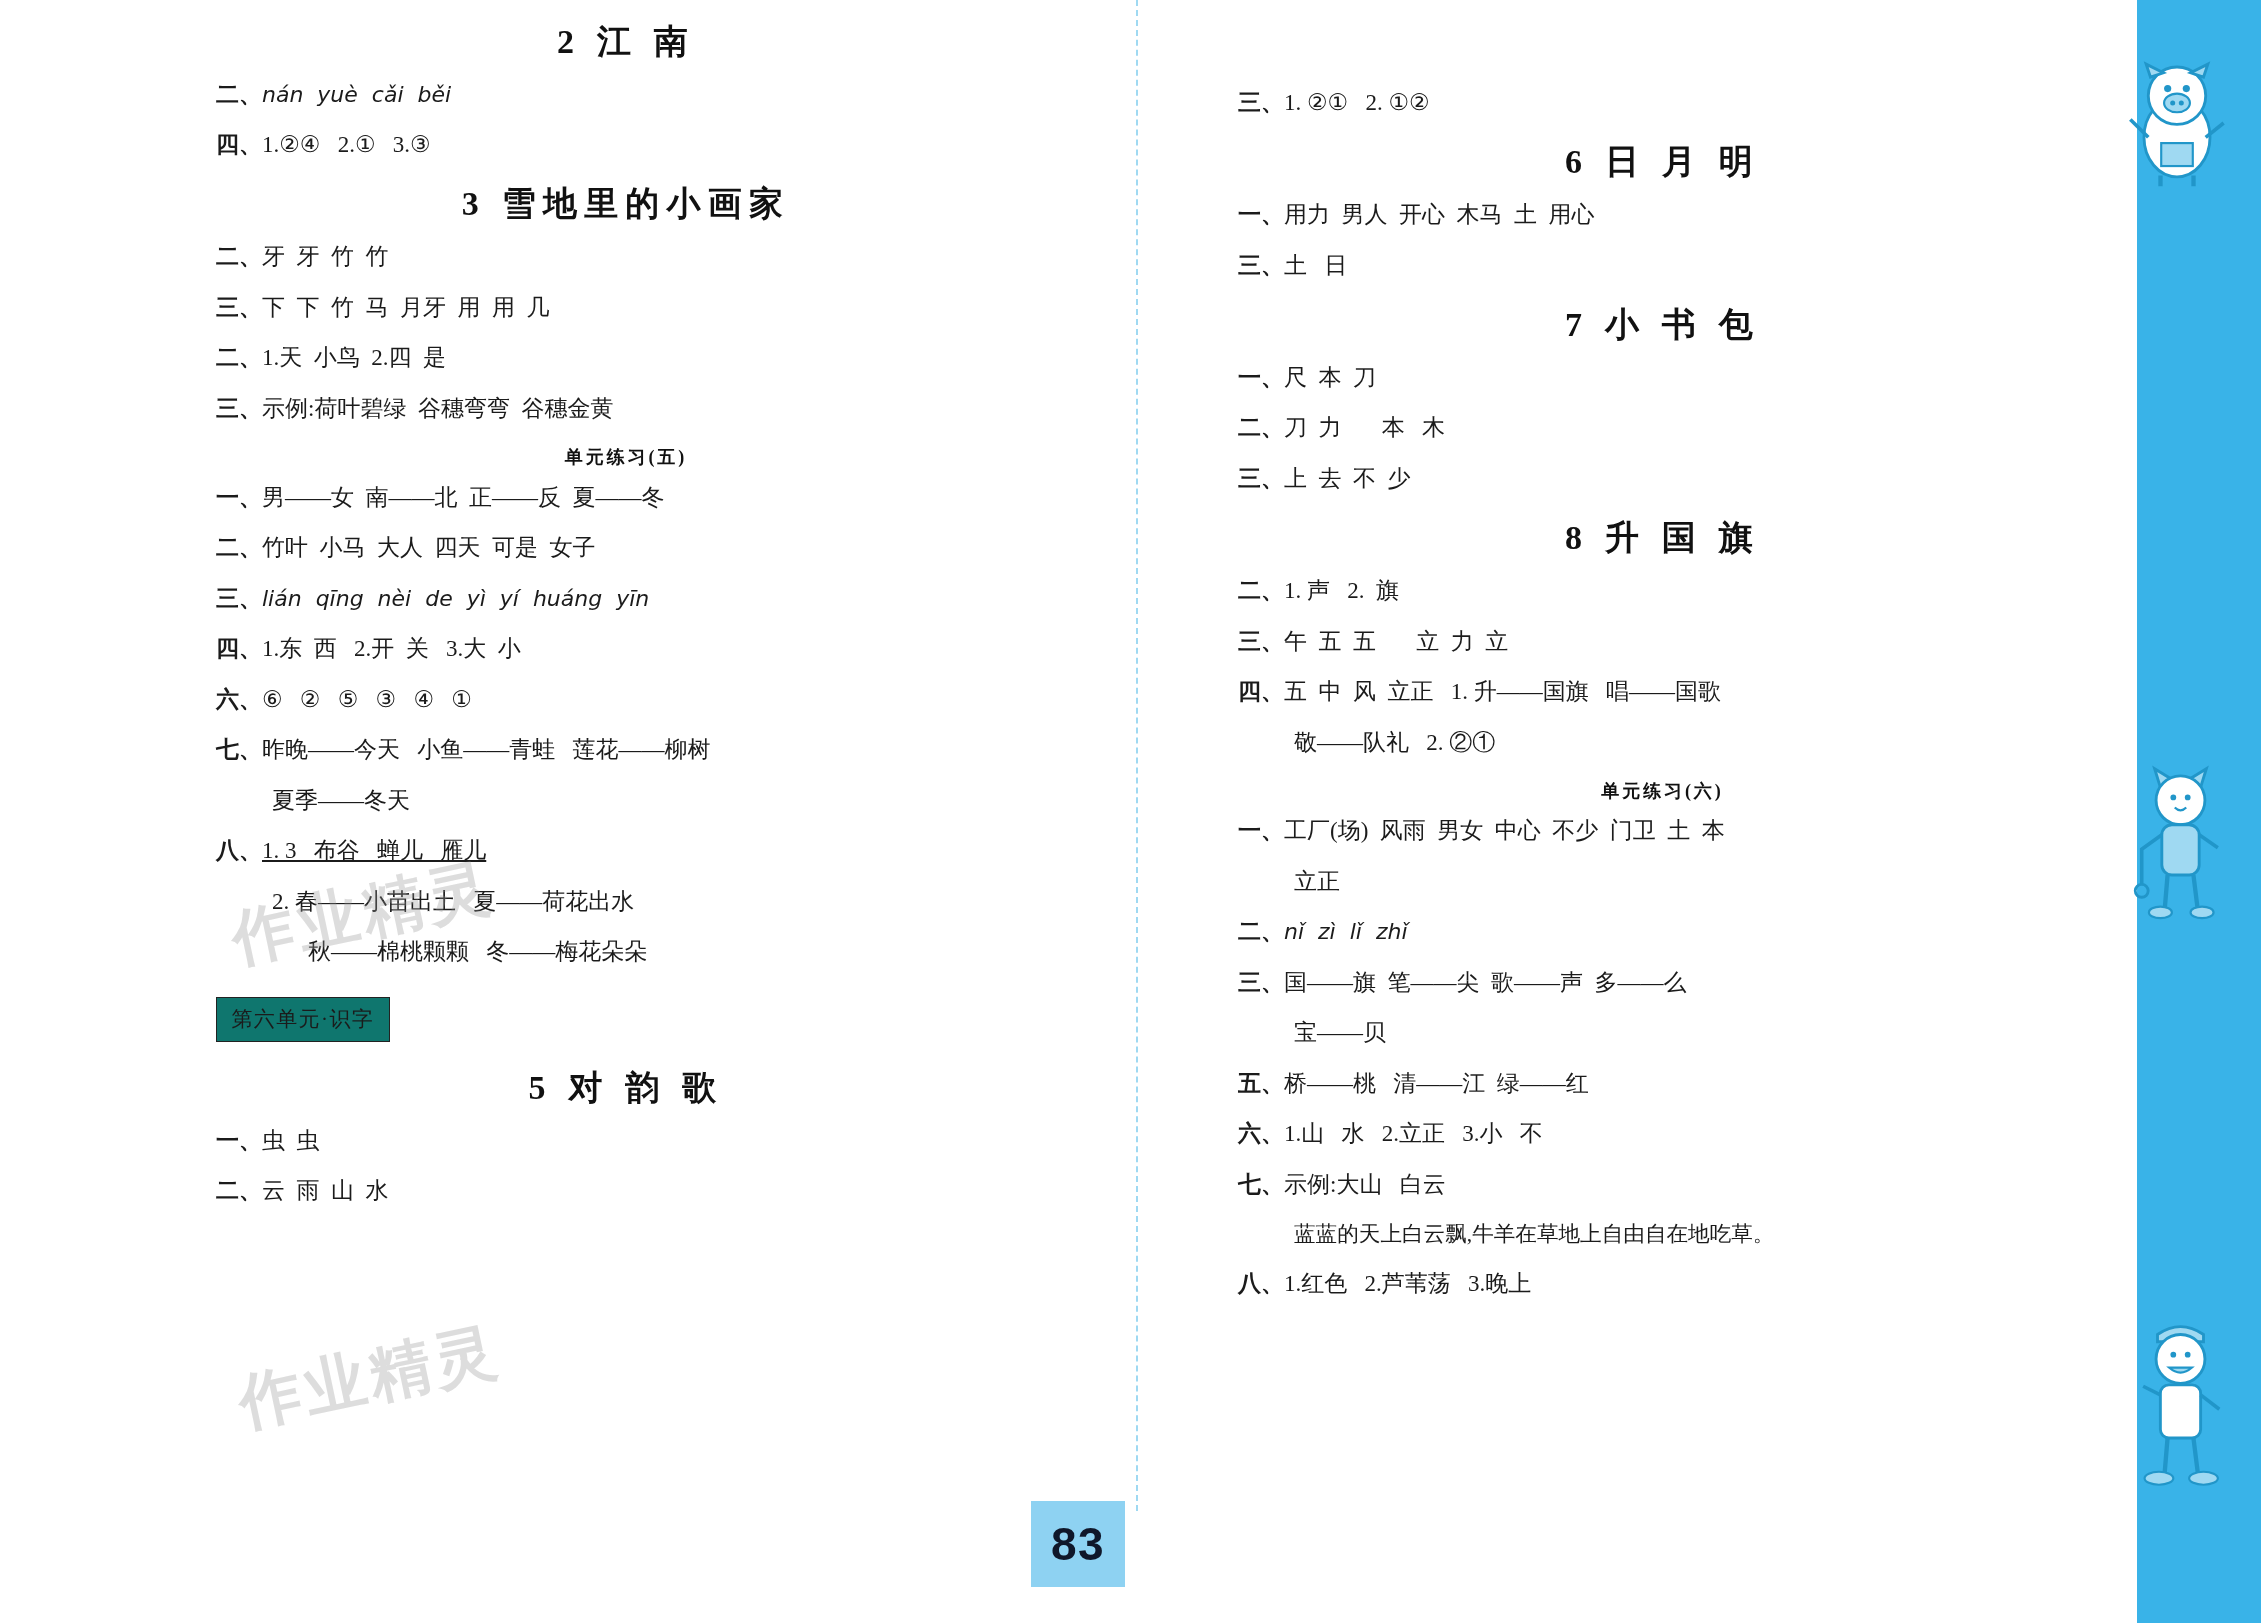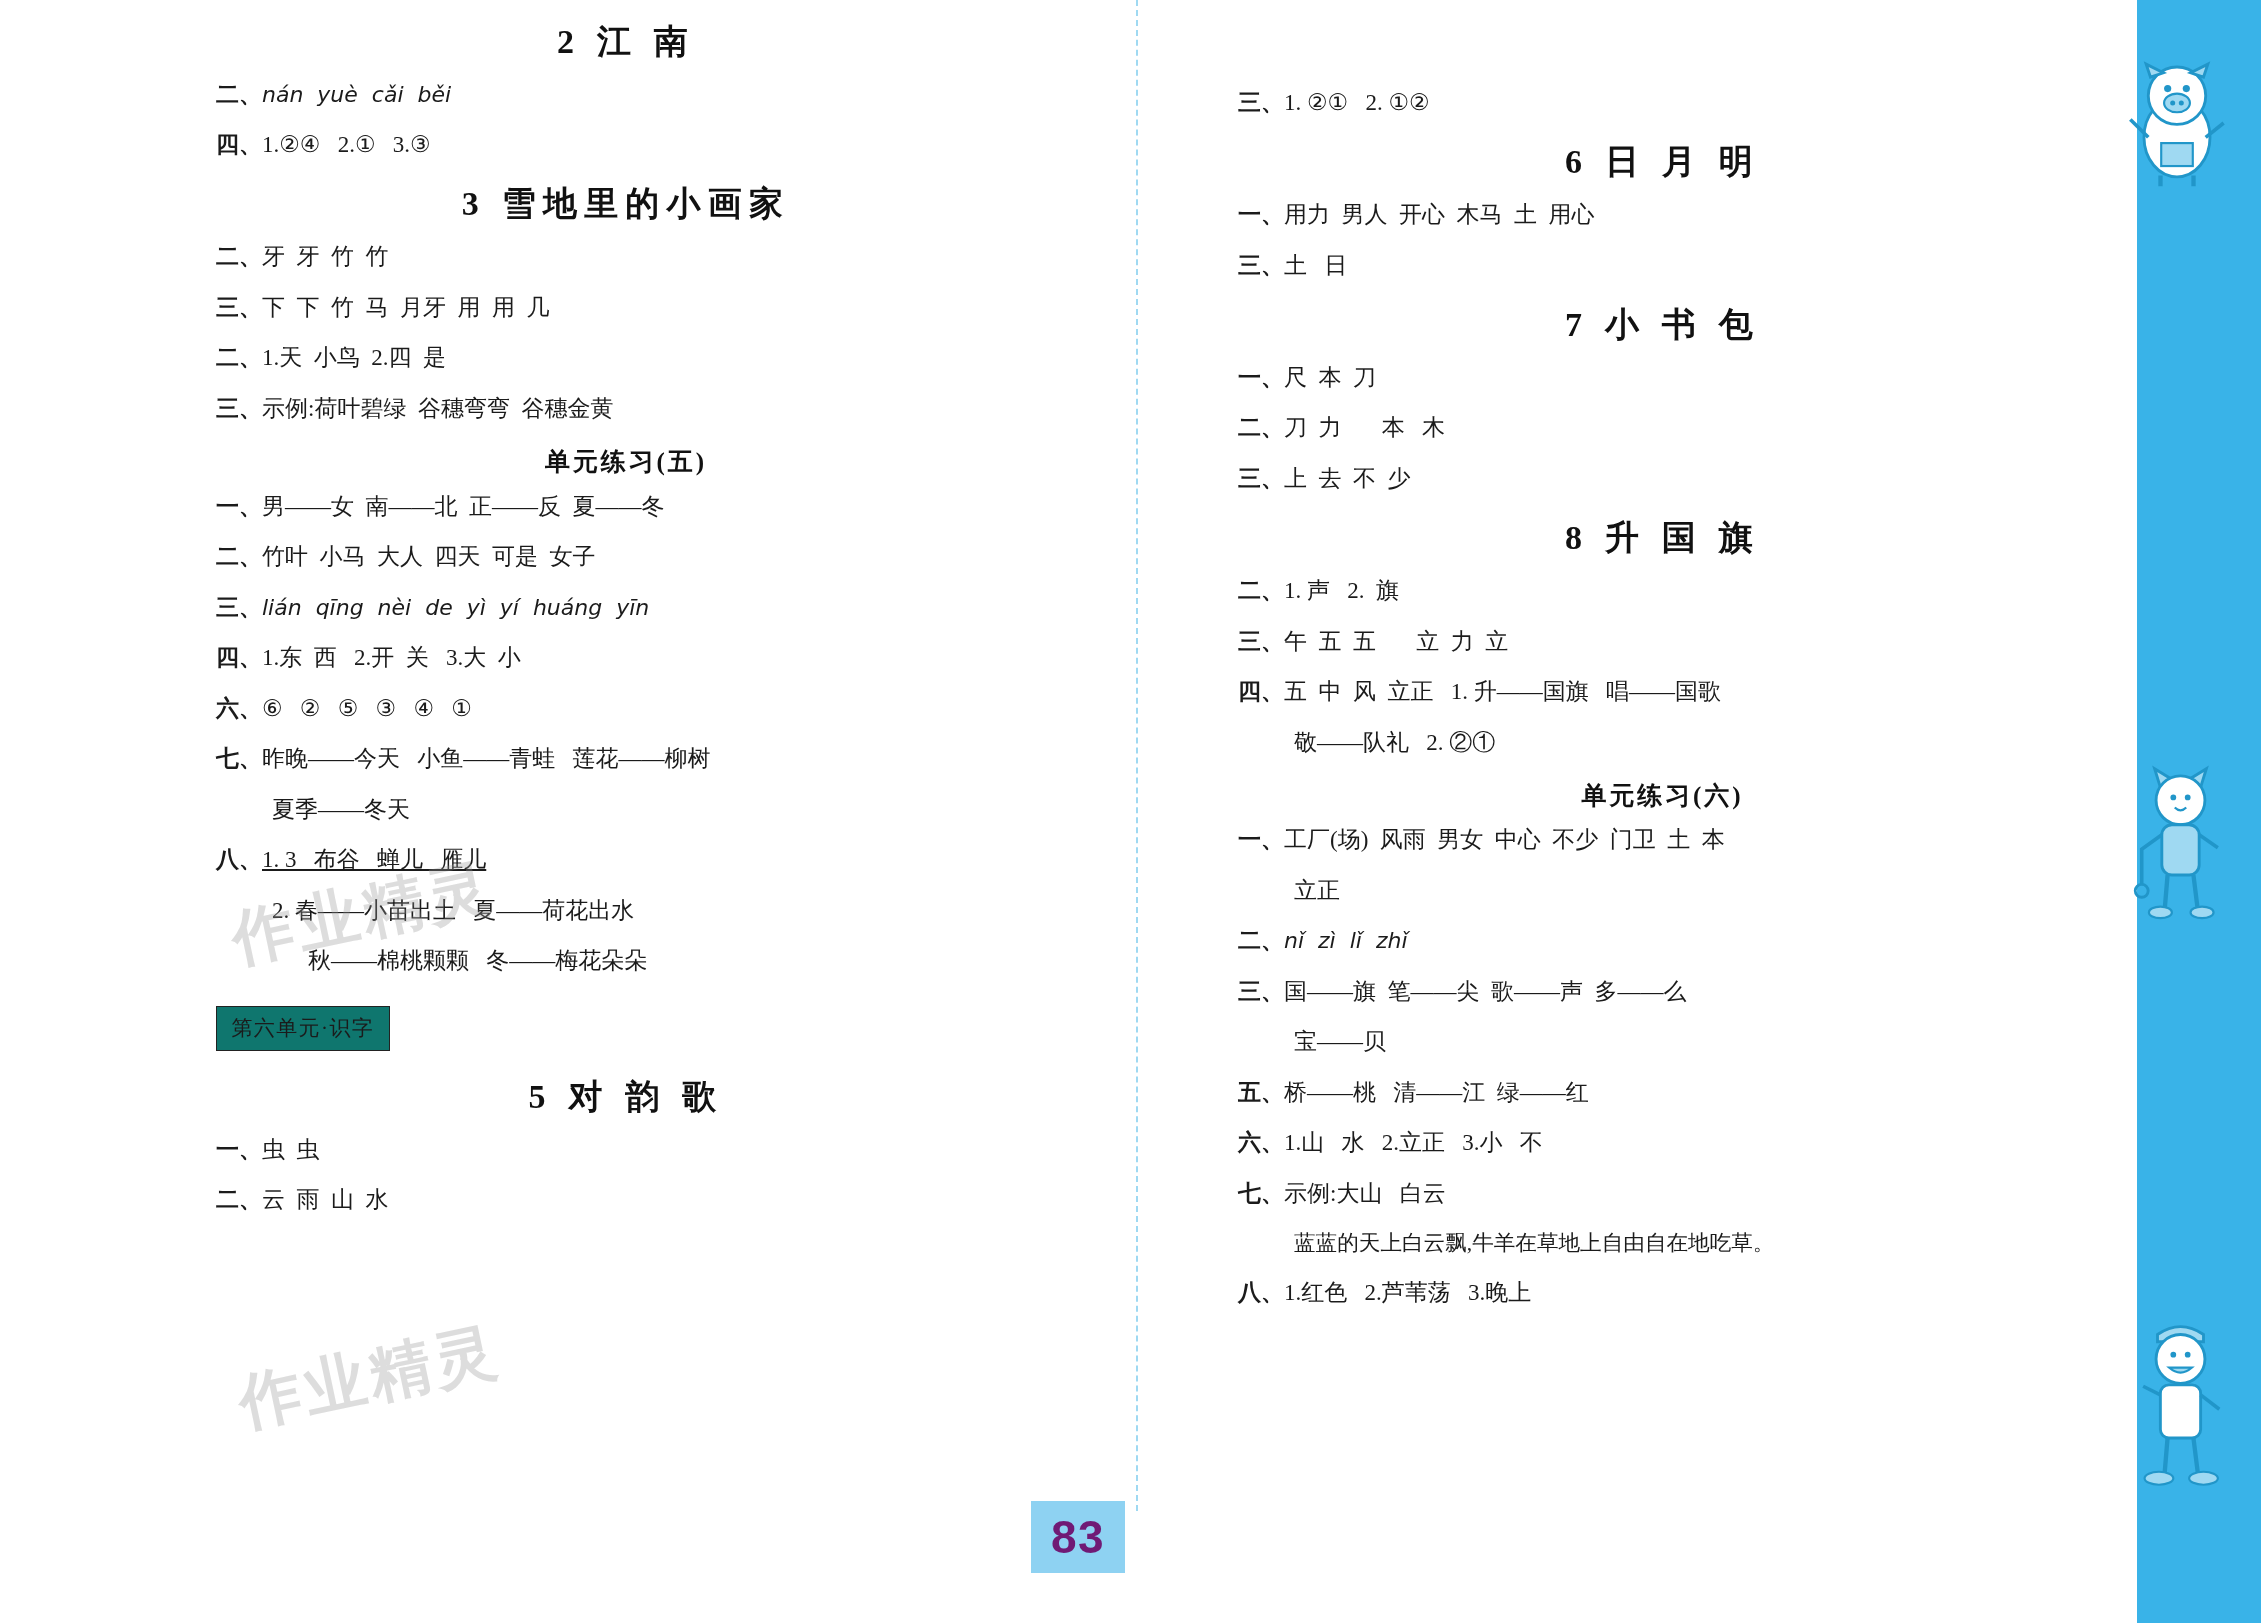--- a/index.html
+++ b/index.html
@@ -36,21 +36,21 @@
   .chapter-title{
     text-align:center;
     font-size:34px;
     font-weight:bold;
     letter-spacing:7.2px;
     margin:18.7px 0 13px 0;
     color:#111;
   }
   .unit-title{
     text-align:center;
-    font-size:25px;
+    font-size:18px;
     font-weight:bold;
     letter-spacing:2.9px;
     margin:18.7px 0 11.5px 0;
     color:#111;
   }
   .line{
     display:block;
     margin:0 0 16px 0;
     line-height:1.5;
     white-space:pre;
@@ -71,23 +71,23 @@
     font-size:21px;
     letter-spacing:1.4px;
     margin:11.5px 0 4.3px 0;
     background:#0f766e;
   }
 
   
   .page-no{
     position:absolute;
     left:1031px;top:1501px;
-    width:94px;height:72px;
+    width:94px;height:86px;
     background:#8ed2f2;
-    color:#701a75;
+    color:#0f172a;
     font-size:46px;
     font-weight:bold;
     display:flex;align-items:center;justify-content:center;
     font-family:"Liberation Sans", sans-serif;
     letter-spacing:1.4px;
   }
   .page-no-tab{
     position:absolute;left:1031px;top:1425px;width:94px;height:79px;
     background:#ffffff;
   }

